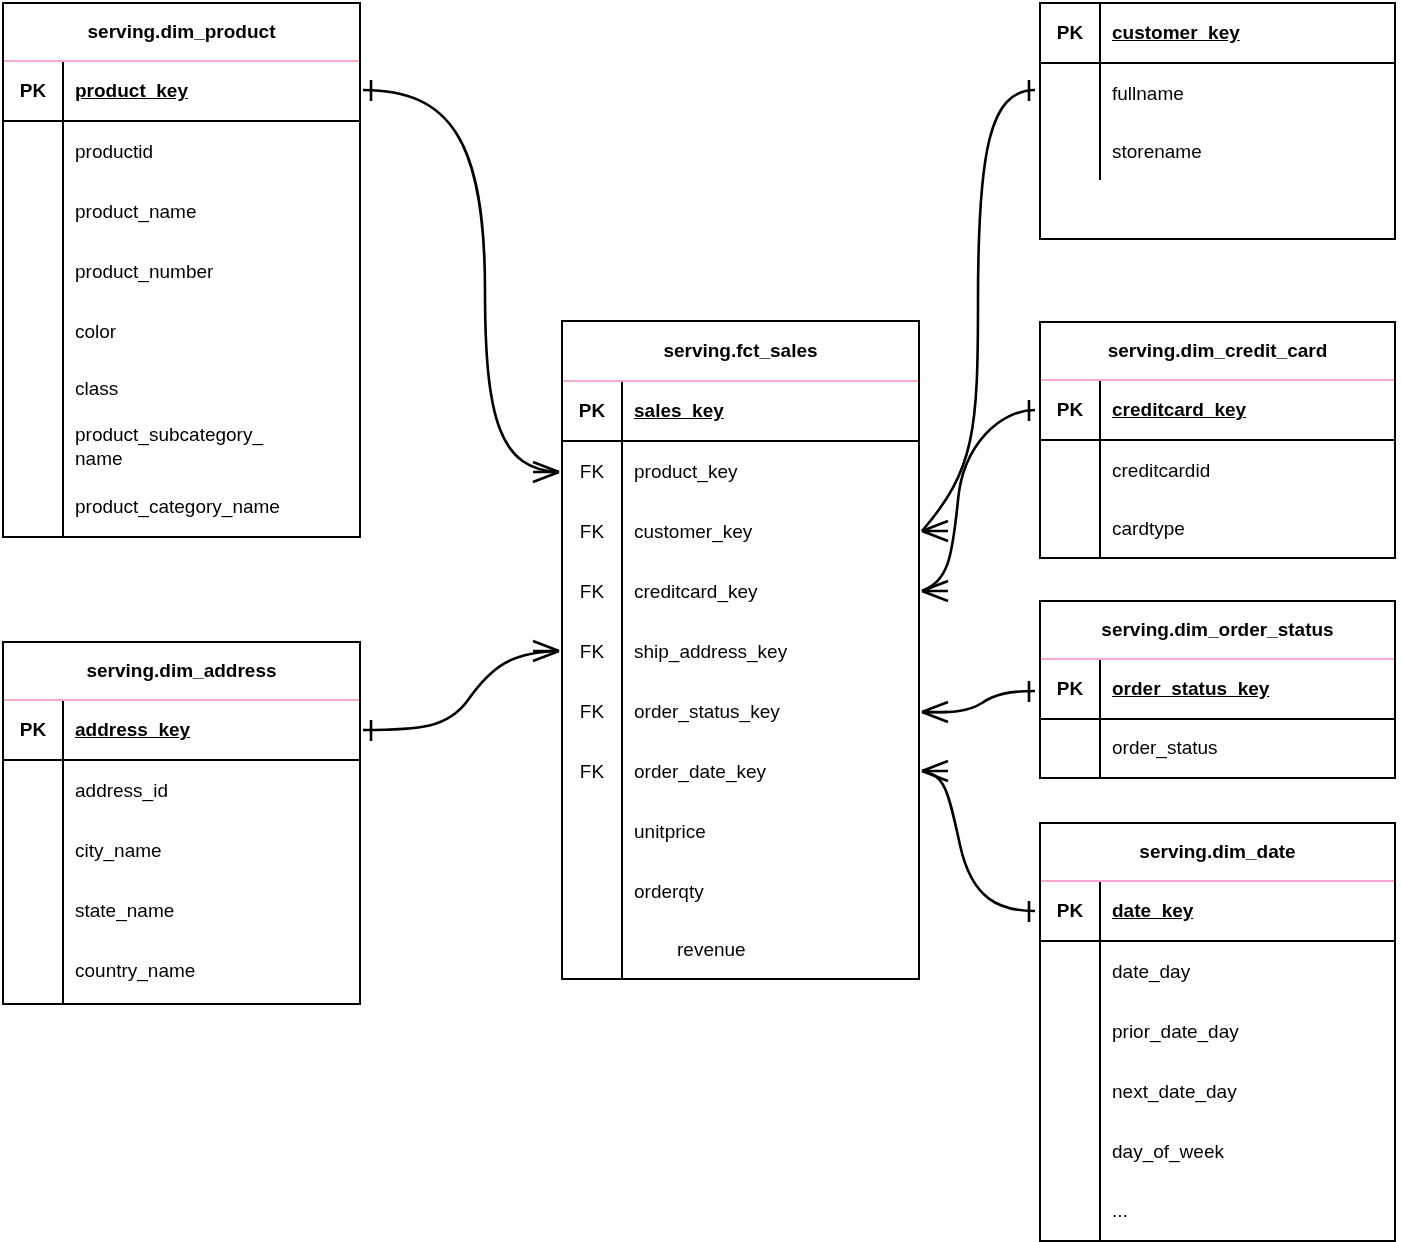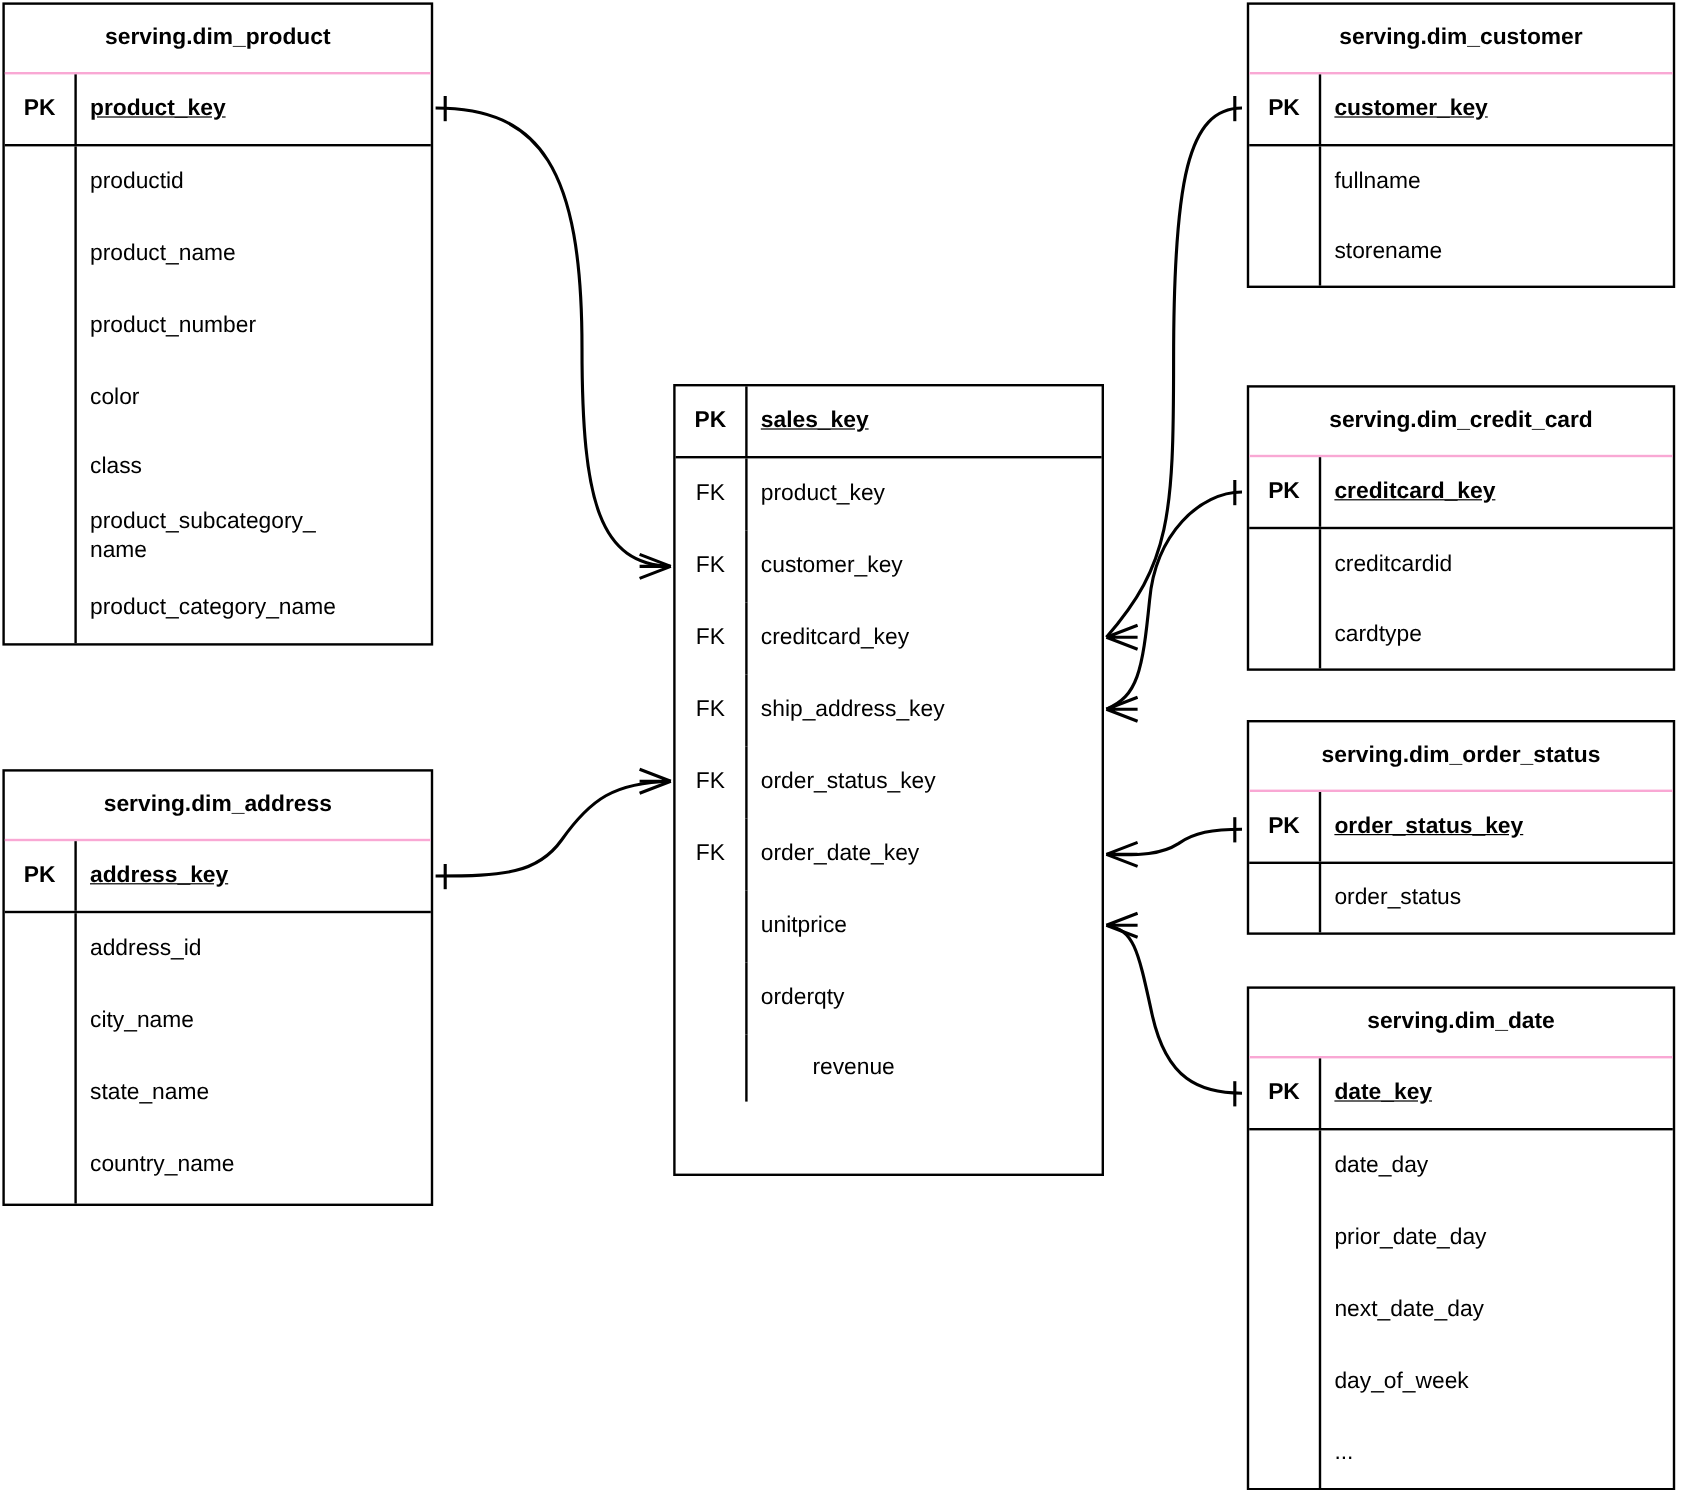--- a/index.html
+++ b/index.html
@@ -181,20 +181,21 @@
       <div class="body-attrcol">
         <div class="body-attr" style="height:60px;">address_id</div>
         <div class="body-attr" style="height:60px;">city_name</div>
         <div class="body-attr" style="height:60px;">state_name</div>
         <div class="body-attr" style="height:60px;">country_name</div>
       </div>
     </div>
   </div>
 
   <div class="entity" style="left:561px; top:320px; width:359px; height:660px;">
+    <div class="ent-title" style="height:60px;">serving.fct_sales</div>
     <div class="ent-row pkrow" style="height:60px;">
       <div class="key-cell bold">PK</div>
       <div class="attr-cell pk">sales_key</div>
     </div>
     <div>
       <div class="ent-row" style="height:60px;">
         <div class="key-cell">FK</div>
         <div class="attr-cell">product_key</div>
       </div>
       <div class="ent-row" style="height:60px;">
@@ -226,21 +227,20 @@
         <div class="attr-cell">orderqty</div>
       </div>
       <div class="ent-row" style="height:56px;gap:43px;">
         <div class="key-cell"></div>
         <div class="attr-cell">revenue</div>
       </div>
     </div>
   </div>
 
   <div class="entity" style="left:1039px; top:2px; width:357px; height:238px;">
-    <div class="ent-title" style="height:58px;">serving.dim_customer</div>
     <div class="ent-row pkrow" style="height:60px;">
       <div class="key-cell bold">PK</div>
       <div class="attr-cell pk">customer_key</div>
     </div>
     <div class="body-block" style="height:116px;">
       <div class="body-keycol"></div>
       <div class="body-attrcol">
         <div class="body-attr" style="height:60px;">fullname</div>
         <div class="body-attr" style="height:56px;">storename</div>
       </div>

